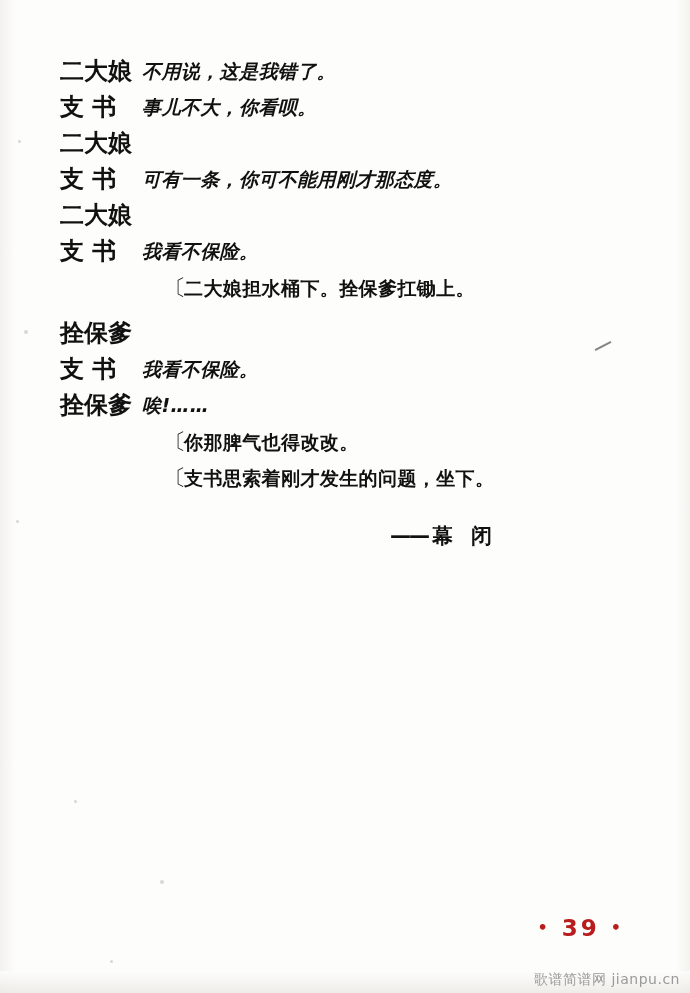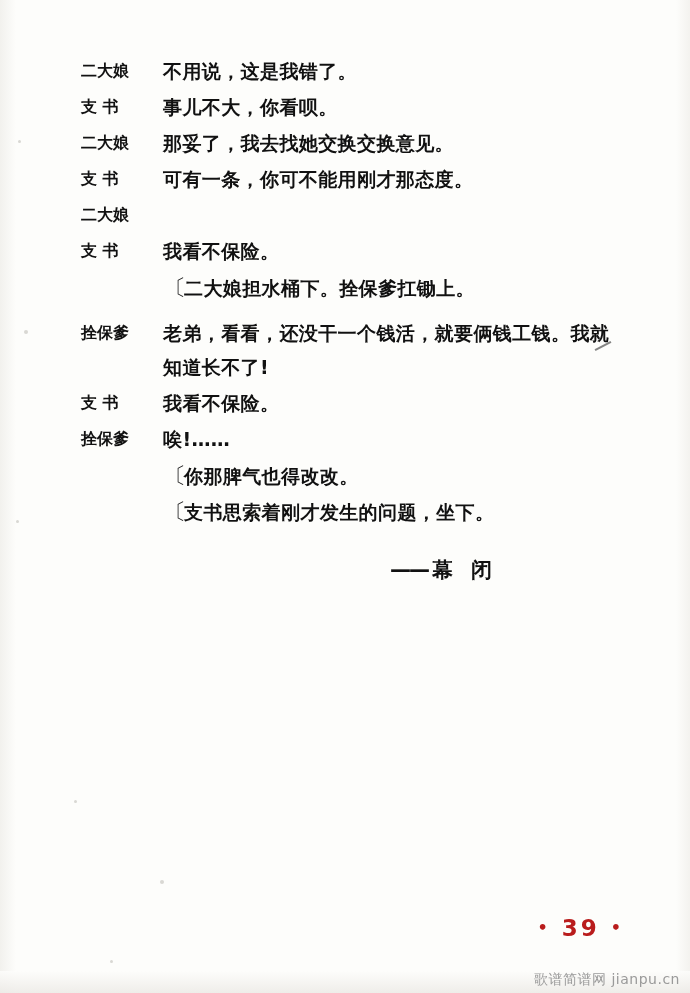--- a/index.html
+++ b/index.html
@@ -72,34 +72,34 @@
   }
   .dialog {
     display: flex;
     align-items: flex-start;
     margin-bottom: 2px;
     min-height: 34px;
   }
   .speaker {
     width: 82px;
     flex: 0 0 82px;
-    font-size: 16px;
+    font-size: 24px;
     font-weight: 700;
     color: #111;
     line-height: 34px;
     white-space: nowrap;
-    margin-left: 21px;
   }
   .speech {
     flex: 1;
     font-size: 19px;
     font-weight: 700;
     color: #111;
     line-height: 34px;
     letter-spacing: .4px;
+    font-style: italic;
   }
   .speech .l2 {
     display: block;
   }
 
   
   .stage {
     margin-left: 82px;
     font-size: 19px;
     font-weight: 700;
@@ -201,21 +201,20 @@
         <div class="speech">不用说，这是我错了。</div>
       </div>
 
       <div class="dialog">
         <div class="speaker" style="letter-spacing: 0px;">支 书</div>
         <div class="speech">事儿不大，你看呗。</div>
       </div>
 
       <div class="dialog">
         <div class="speaker">二大娘</div>
-        <div class="speech">那妥了，我去找她交换交换意见。</div>
       </div>
 
       <div class="dialog">
         <div class="speaker" style="letter-spacing: 0px;">支 书</div>
         <div class="speech">可有一条，你可不能用刚才那态度。</div>
       </div>
 
       <div class="dialog">
         <div class="speaker">二大娘</div>
       </div>
@@ -229,24 +228,20 @@
 
     <div class="stage">
       <span class="brk">〔</span>
       <span>二大娘担水桶下。拴保爹扛锄上。</span>
     </div>
 
     <div class="lines">
 
       <div class="dialog">
         <div class="speaker">拴保爹</div>
-        <div class="speech">
-          <span class="l2">老弟，看看，还没干一个钱活，就要俩钱工钱。我就</span>
-          <span class="l2">知道长不了!</span>
-        </div>
       </div>
 
       <div class="dialog">
         <div class="speaker" style="letter-spacing: 0px;">支 书</div>
         <div class="speech">我看不保险。</div>
       </div>
 
       <div class="dialog">
         <div class="speaker">拴保爹</div>
         <div class="speech">唉!……</div>

